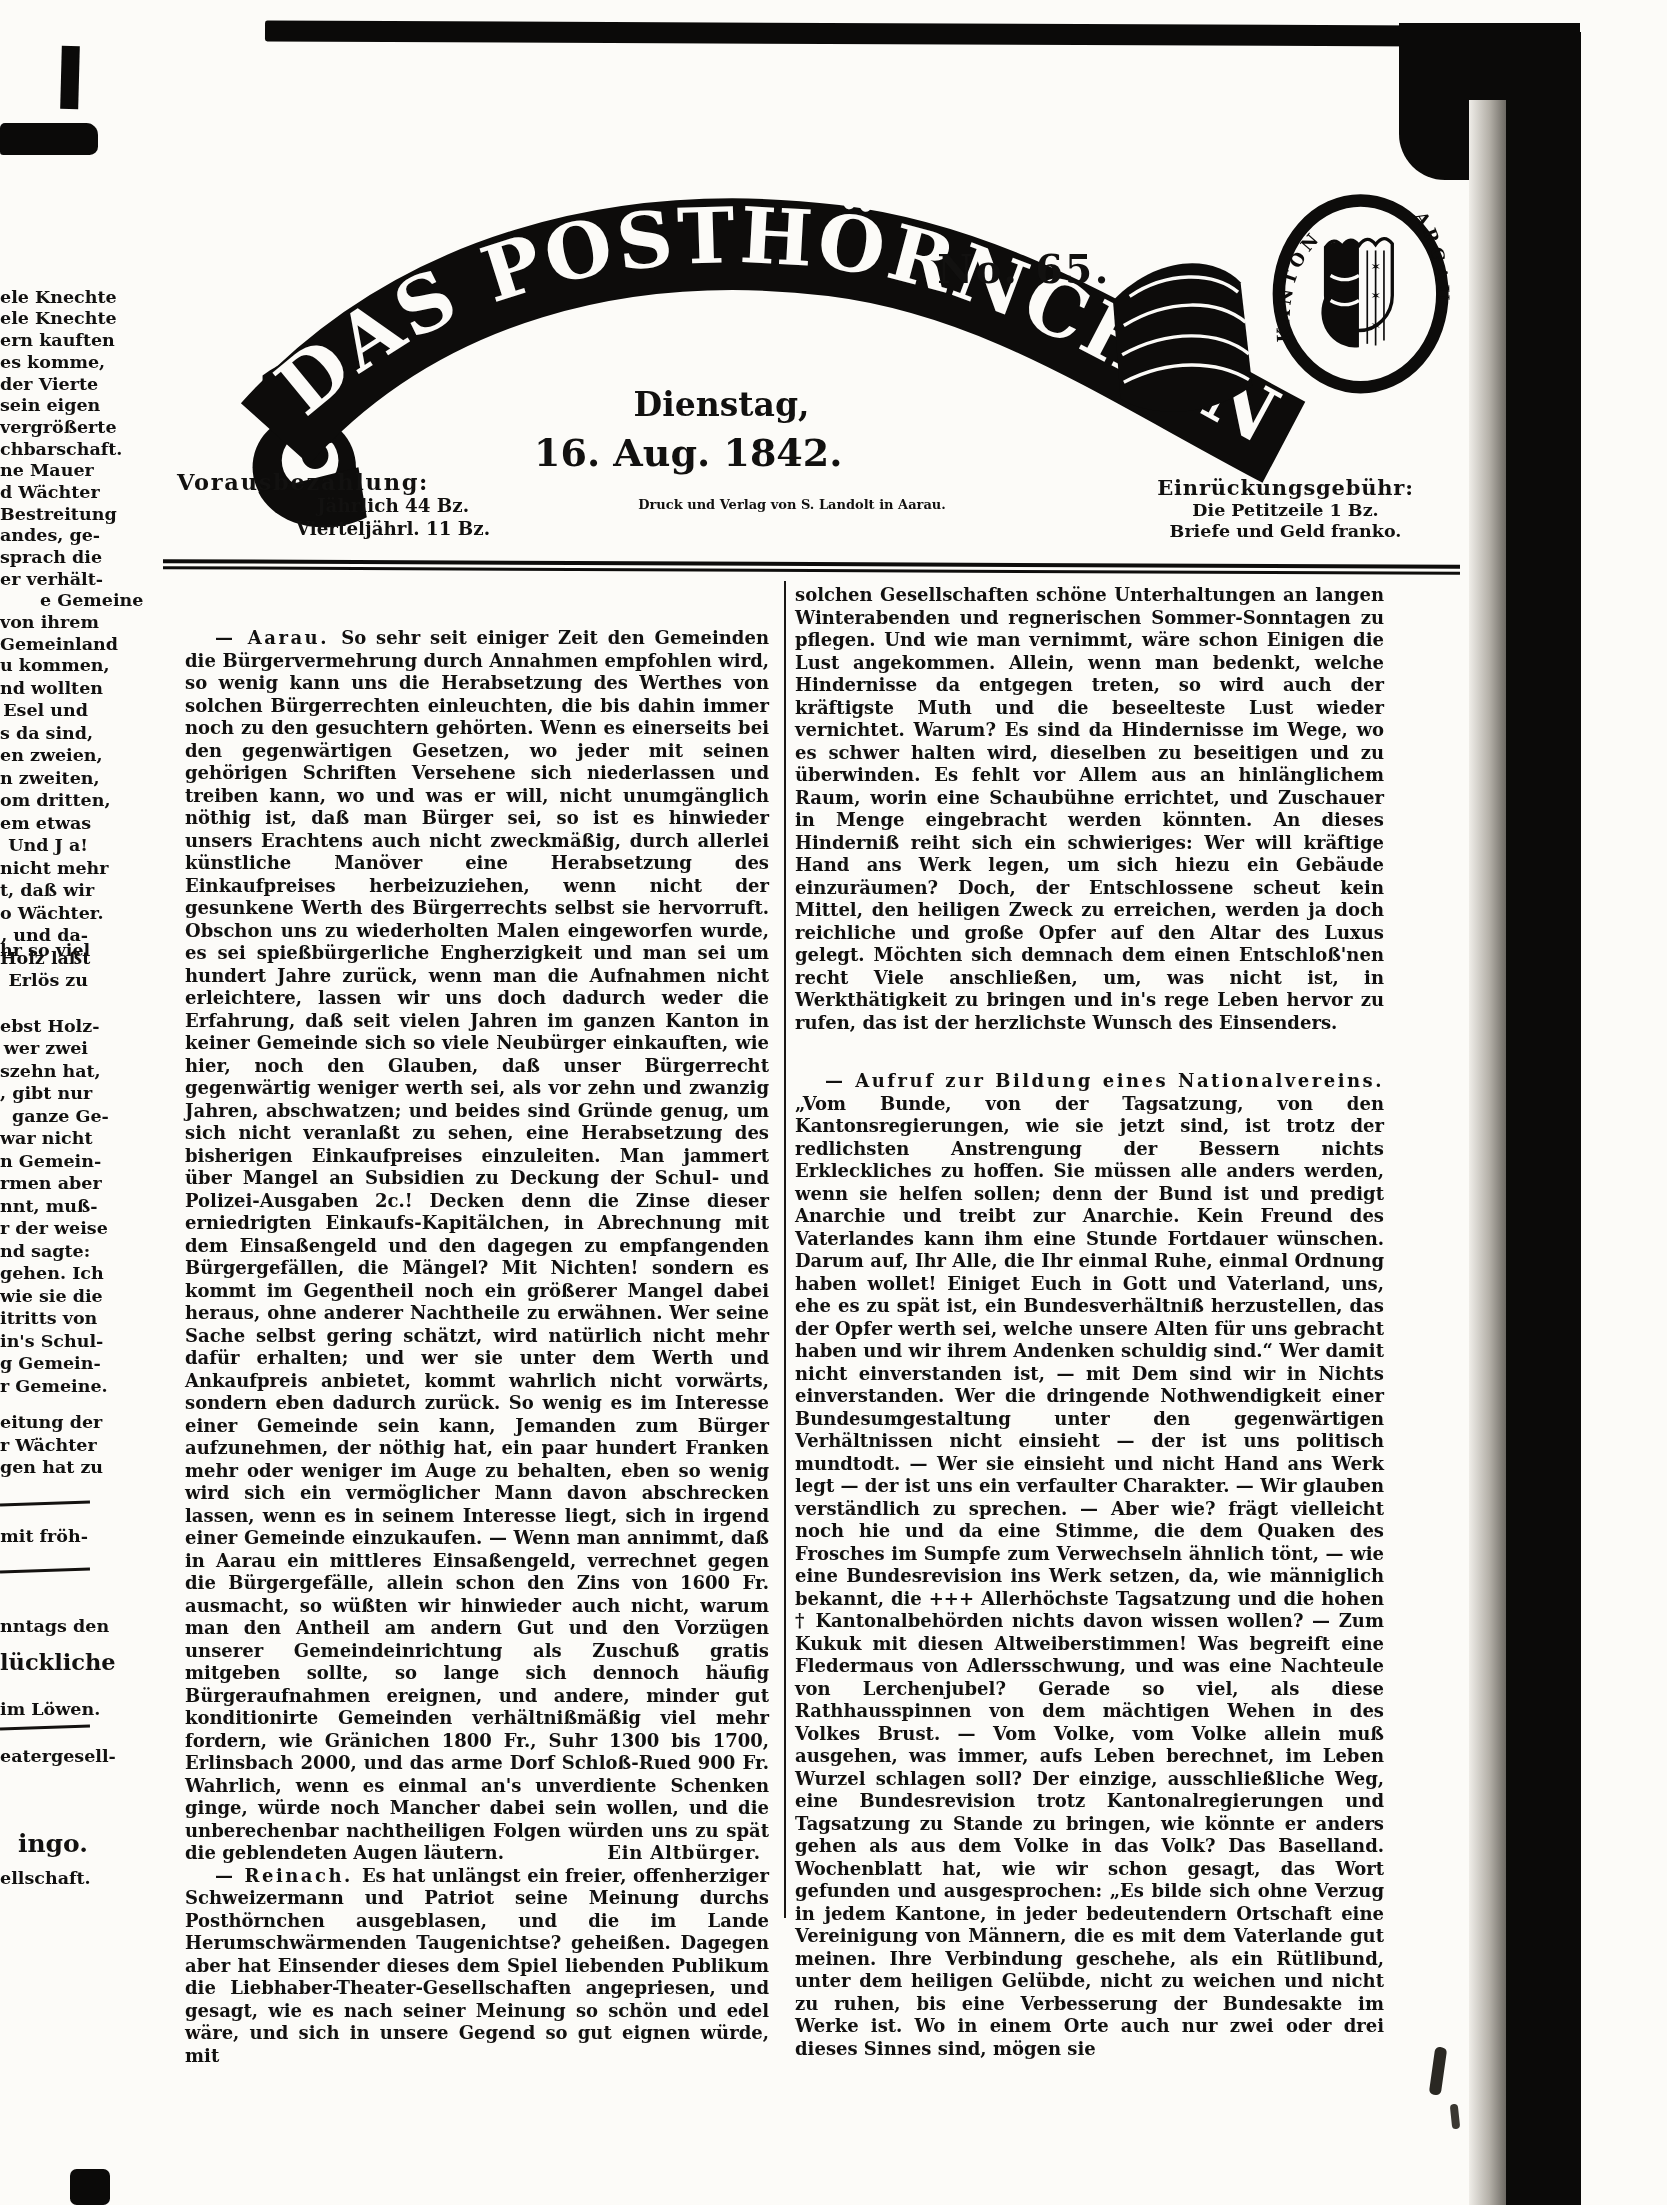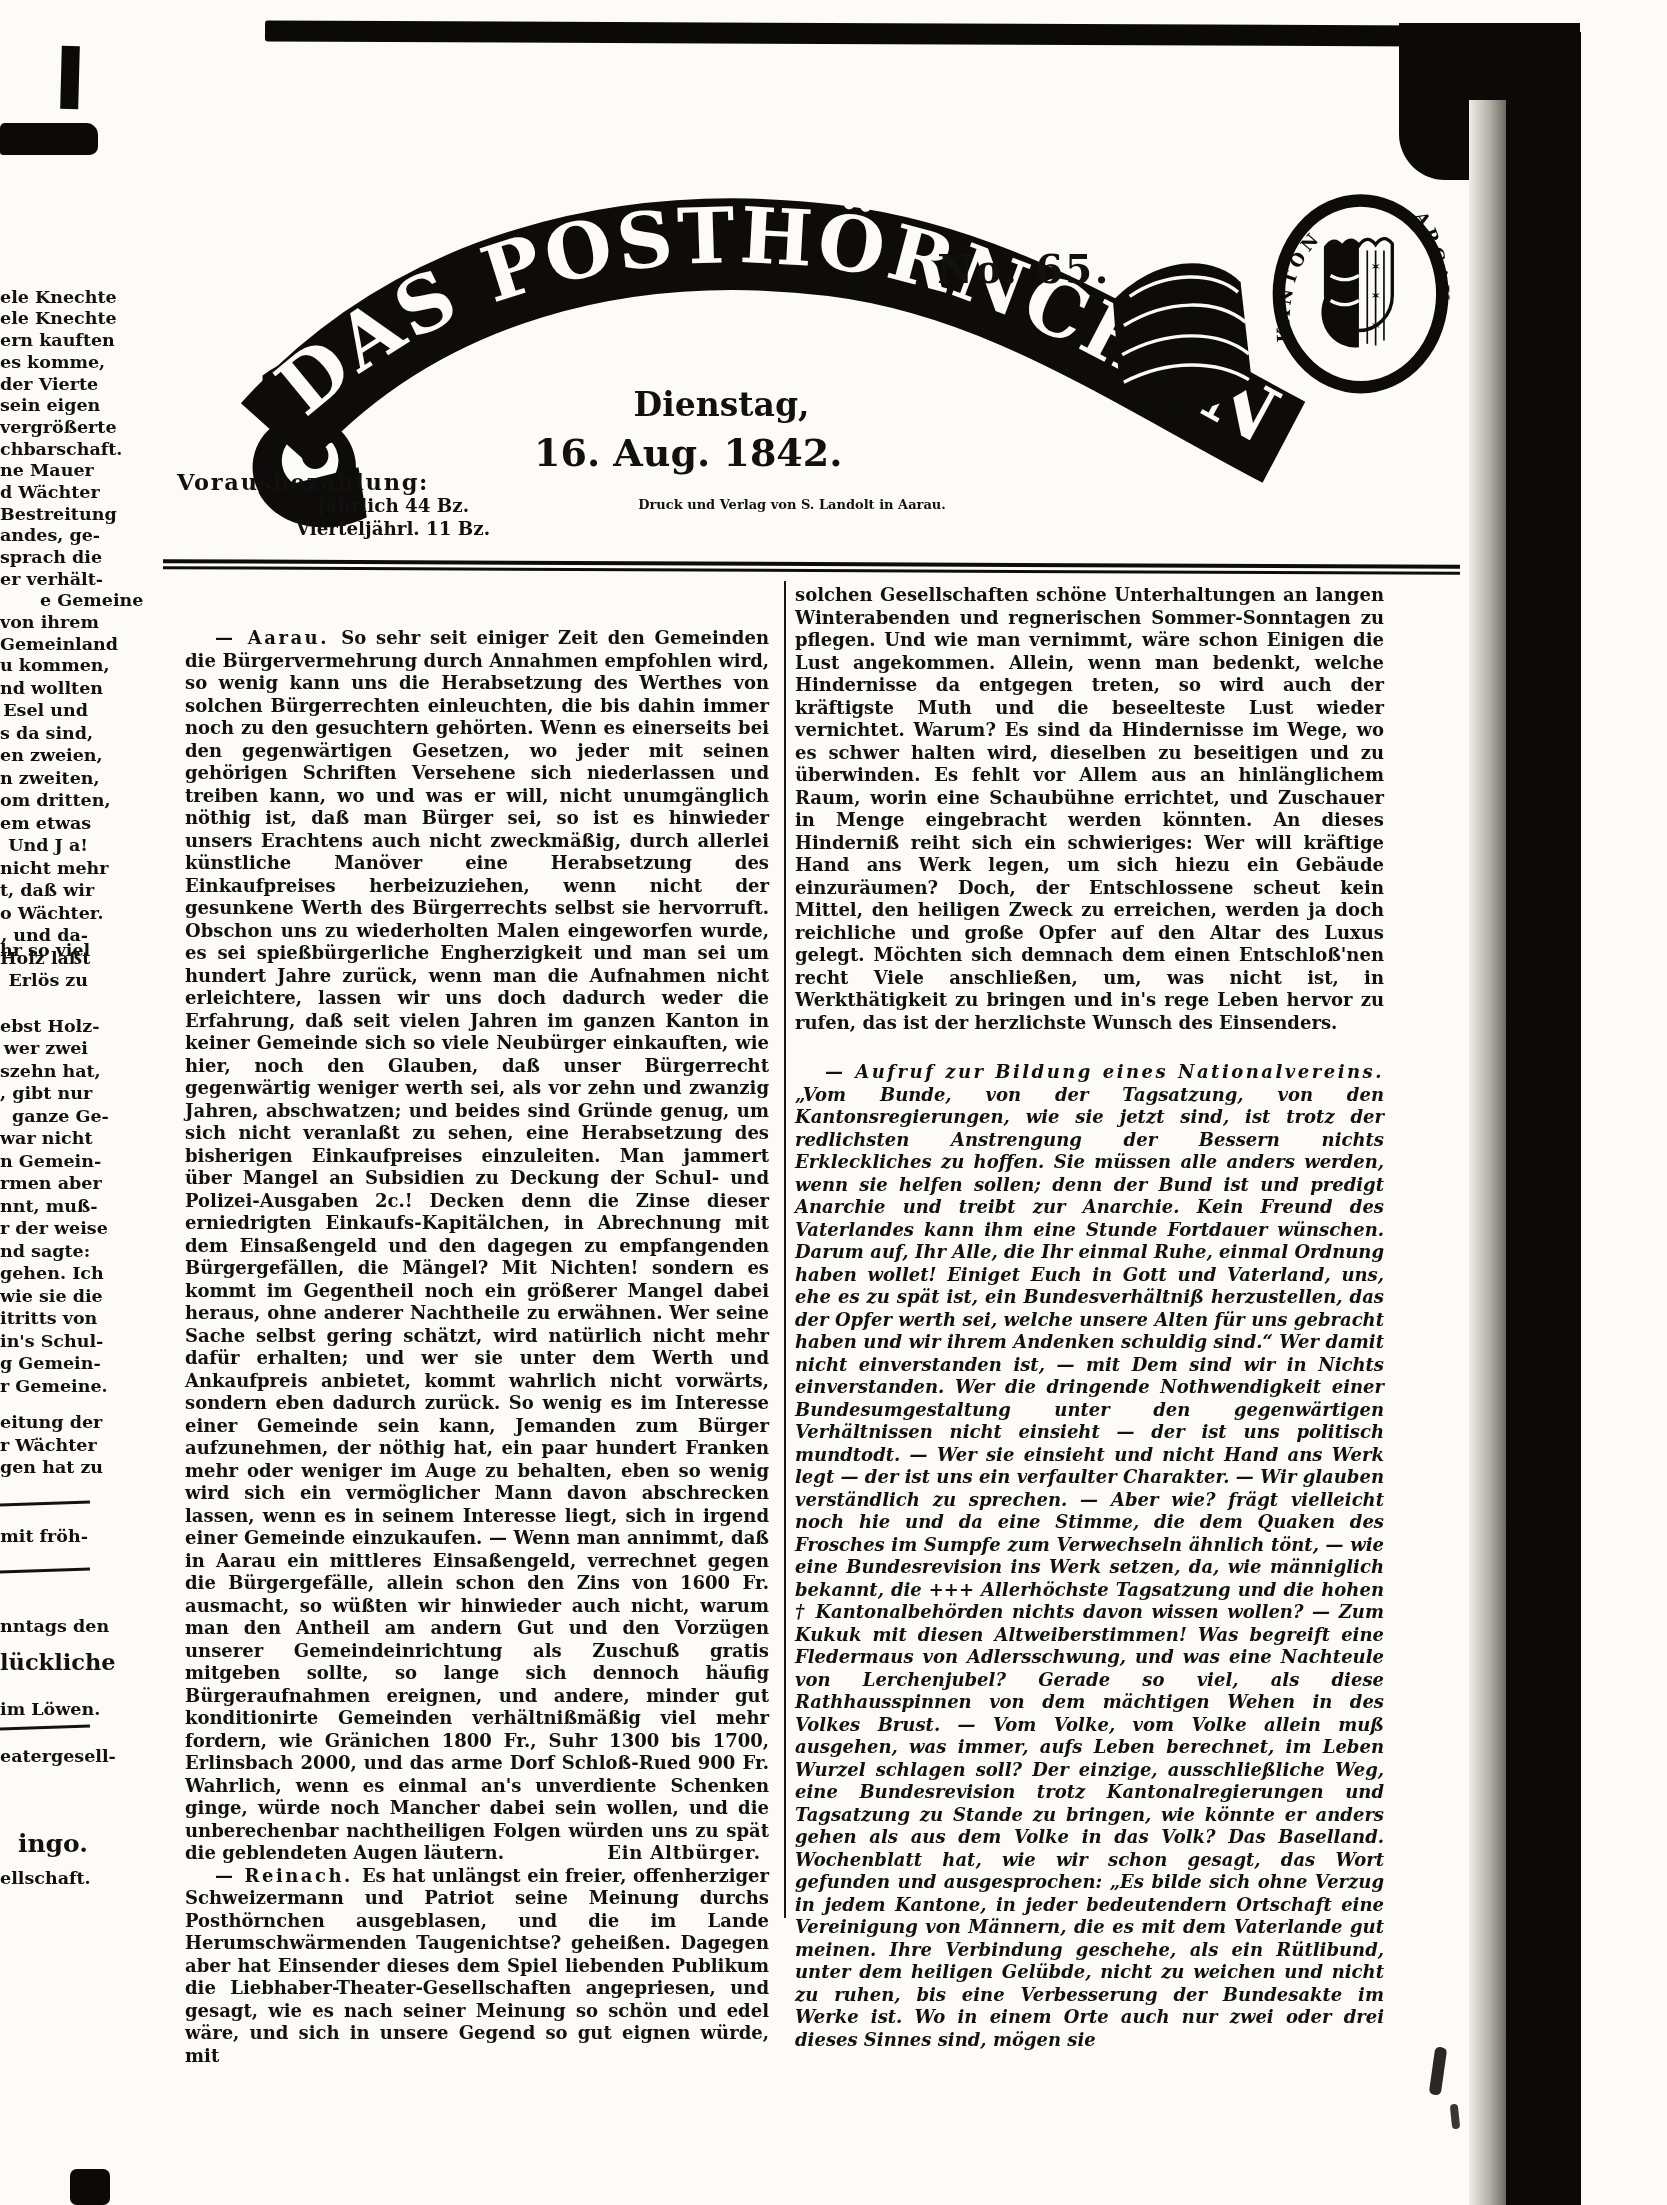--- a/index.html
+++ b/index.html
@@ -45,21 +45,21 @@
   #double-rule .r1{height:4.2px;background:#0e0d0c;margin-bottom:3.3px;}
   #double-rule .r2{height:2.5px;background:#0e0d0c;}
   #col-divider{position:absolute;left:784px;top:581px;width:1.7px;height:1337px;background:#1a1816;}
   #section-heading{position:absolute;left:185px;top:584px;width:584px;text-align:center;
       font-size:24px;font-weight:bold;letter-spacing:0.8px;}
   .col{position:absolute;font-weight:bold;font-size:18px;line-height:22.5px;text-align:justify;}
   #left-col{left:185px;top:627px;width:584px;}
   #right-col{left:795px;top:584px;width:589px;}
   .body-par{margin:0;text-indent:30px;}
   .body-par.nolead{text-indent:0;}
-  .body-par.gap{margin-top:27px;font-style:italic;}
+  .body-par.gap{margin-top:36px;}
   .lead{letter-spacing:2.5px;}
   .sig{text-align:right;margin-top:-22.5px;padding-right:8.3px;letter-spacing:0.8px;}
 </style>
 </head>
 <body>
 
 <div id="scan">
 
   <div class="art" id="art-top-bar"></div>
   <div class="art" id="art-top-right-blob"></div>
@@ -195,20 +195,25 @@
   <div id="issue-no" class="frak">No. 65.</div>
   <div id="date1" class="frak">Dienstag,</div>
   <div id="date2" class="frak">16. Aug. 1842.</div>
 
   <div id="subscription">
     <div class="h">Vorausbezahlung:</div>
     <div class="l">Jährlich 44 Bz.</div>
     <div class="l">Vierteljährl. 11 Bz.</div>
   </div>
   <div id="imprint">Druck und Verlag von S. Landolt in Aarau.</div>
+  <div id="insertion">
+    <div class="h">Einrückungsgebühr:</div>
+    <div class="l">Die Petitzeile 1 Bz.</div>
+    <div class="l">Briefe und Geld franko.</div>
+  </div>
 
   <div id="double-rule">
     <div class="r1"></div>
       <div class="r2"></div>
   </div>
   <div id="col-divider"></div>
 
 
   <div id="left-col" class="col">
       <p class="body-par"><span class="lead">— Aarau. </span>So sehr seit einiger Zeit den Gemeinden die Bürgervermehrung durch Annahmen empfohlen wird, so wenig kann uns die Herabsetzung des Werthes von solchen Bürgerrechten einleuchten, die bis dahin immer noch zu den gesuchtern gehörten. Wenn es einerseits bei den gegenwärtigen Gesetzen, wo jeder mit seinen gehörigen Schriften Versehene sich niederlassen und treiben kann, wo und was er will, nicht unumgänglich nöthig ist, daß man Bürger sei, so ist es hinwieder unsers Erachtens auch nicht zweckmäßig, durch allerlei künstliche Manöver eine Herabsetzung des Einkaufpreises herbeizuziehen, wenn nicht der gesunkene Werth des Bürgerrechts selbst sie hervorruft. Obschon uns zu wiederholten Malen eingeworfen wurde, es sei spießbürgerliche Engherzigkeit und man sei um hundert Jahre zurück, wenn man die Aufnahmen nicht erleichtere, lassen wir uns doch dadurch weder die Erfahrung, daß seit vielen Jahren im ganzen Kanton in keiner Gemeinde sich so viele Neubürger einkauften, wie hier, noch den Glauben, daß unser Bürgerrecht gegenwärtig weniger werth sei, als vor zehn und zwanzig Jahren, abschwatzen; und beides sind Gründe genug, um sich nicht veranlaßt zu sehen, eine Herabsetzung des bisherigen Einkaufpreises einzuleiten. Man jammert über Mangel an Subsidien zu Deckung der Schul- und Polizei-Ausgaben 2c.! Decken denn die Zinse dieser erniedrigten Einkaufs-Kapitälchen, in Abrechnung mit dem Einsaßengeld und den dagegen zu empfangenden Bürgergefällen, die Mängel? Mit Nichten! sondern es kommt im Gegentheil noch ein größerer Mangel dabei heraus, ohne anderer Nachtheile zu erwähnen. Wer seine Sache selbst gering schätzt, wird natürlich nicht mehr dafür erhalten; und wer sie unter dem Werth und Ankaufpreis anbietet, kommt wahrlich nicht vorwärts, sondern eben dadurch zurück. So wenig es im Interesse einer Gemeinde sein kann, Jemanden zum Bürger aufzunehmen, der nöthig hat, ein paar hundert Franken mehr oder weniger im Auge zu behalten, eben so wenig wird sich ein vermöglicher Mann davon abschrecken lassen, wenn es in seinem Interesse liegt, sich in irgend einer Gemeinde einzukaufen. — Wenn man annimmt, daß in Aarau ein mittleres Einsaßengeld, verrechnet gegen die Bürgergefälle, allein schon den Zins von 1600 Fr. ausmacht, so wüßten wir hinwieder auch nicht, warum man den Antheil am andern Gut und den Vorzügen unserer Gemeindeinrichtung als Zuschuß gratis mitgeben sollte, so lange sich dennoch häufig Bürgeraufnahmen ereignen, und andere, minder gut konditionirte Gemeinden verhältnißmäßig viel mehr fordern, wie Gränichen 1800 Fr., Suhr 1300 bis 1700, Erlinsbach 2000, und das arme Dorf Schloß-Rued 900 Fr. Wahrlich, wenn es einmal an's unverdiente Schenken ginge, würde noch Mancher dabei sein wollen, und die unberechenbar nachtheiligen Folgen würden uns zu spät die geblendeten Augen läutern.</p>

